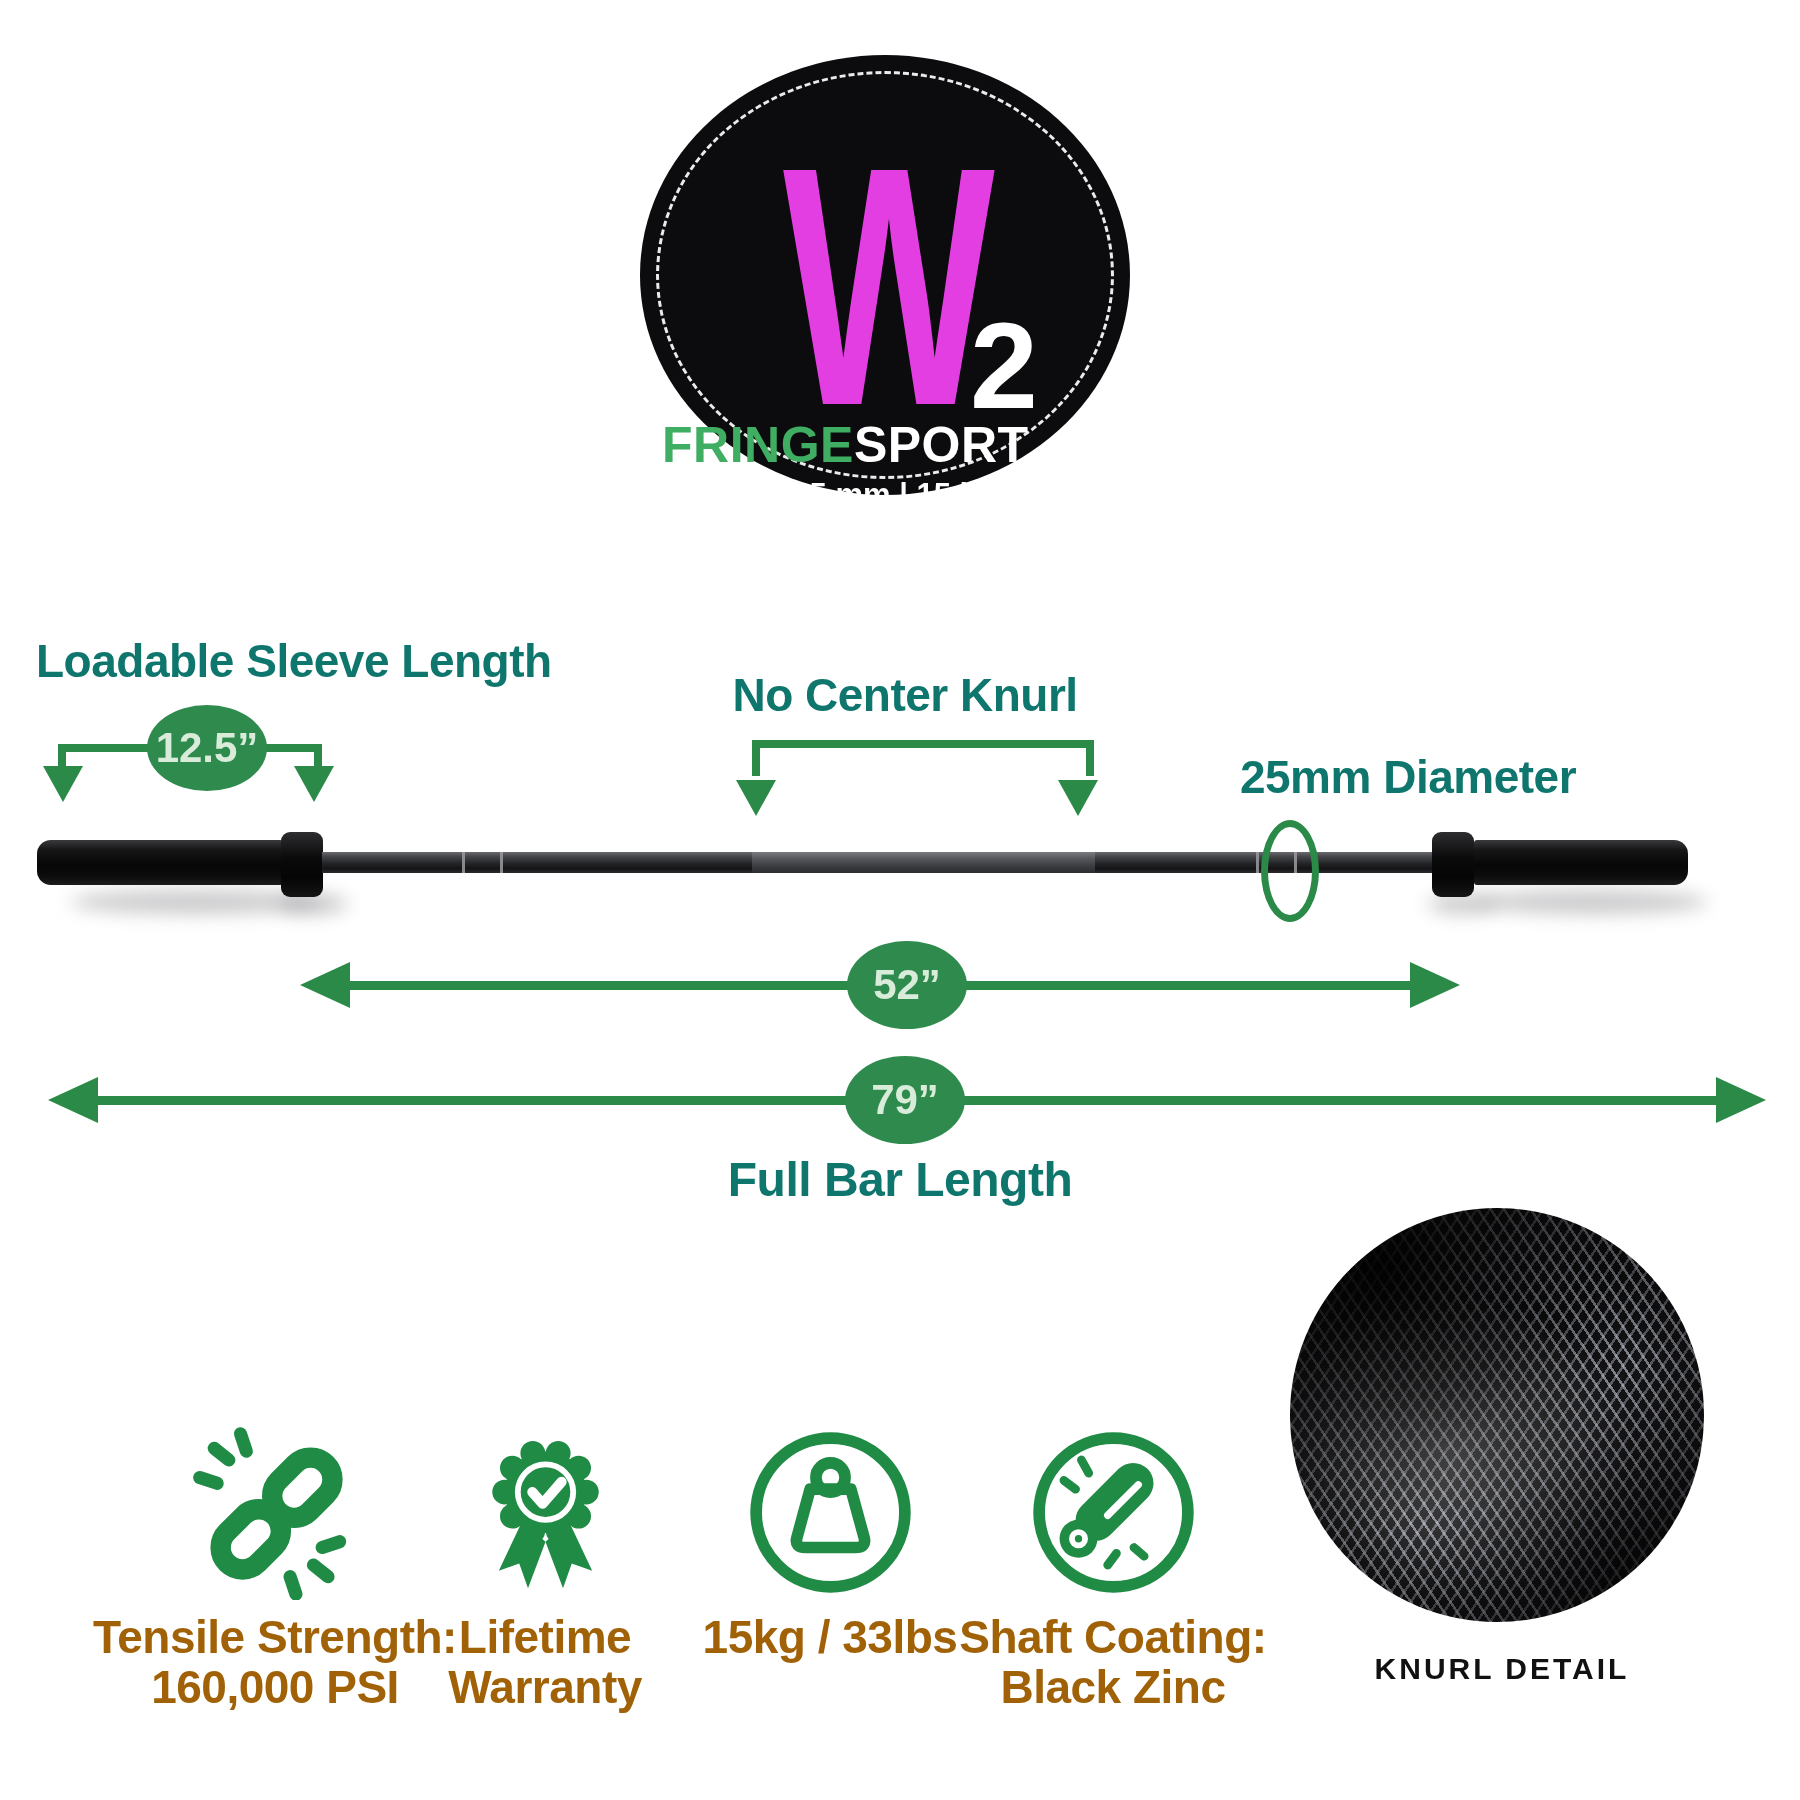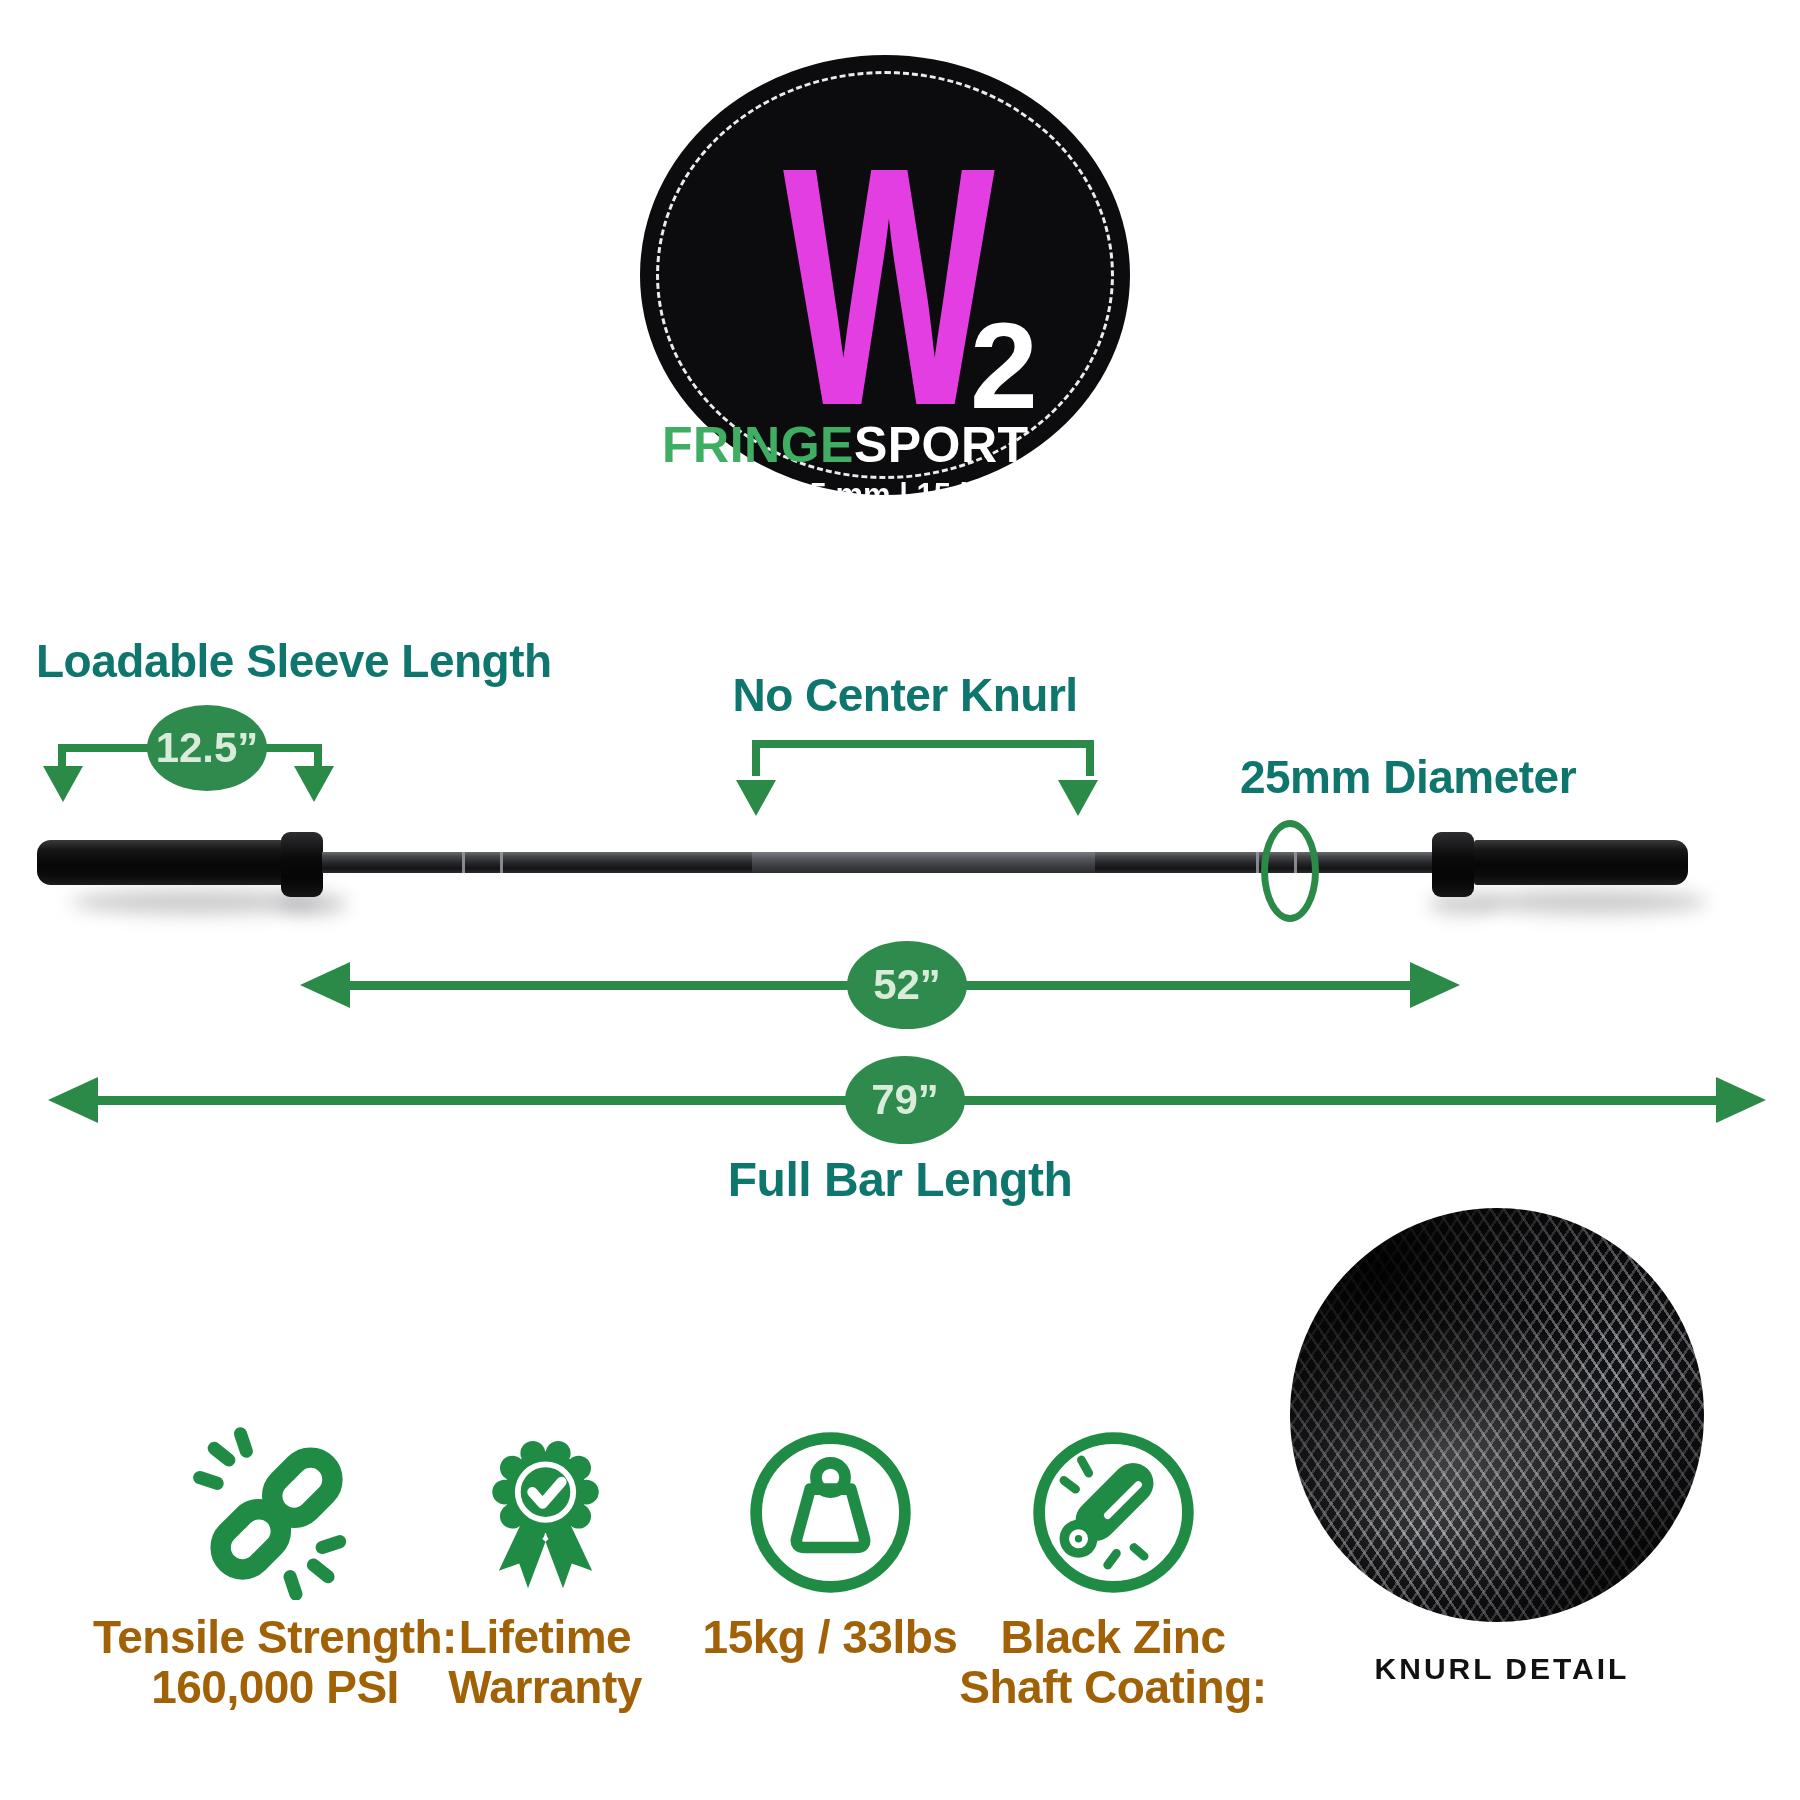--- a/index.html
+++ b/index.html
@@ -200,21 +200,21 @@
         <line x1="62" y1="88" x2="56" y2="96"></line>
         <line x1="74" y1="84" x2="81" y2="90"></line>
       </g>
       <rect x="47" y="20" width="28" height="64" rx="14" fill="#1F8B45" transform="rotate(45 60 52)"></rect>
       <line x1="56" y1="62" x2="77" y2="41" stroke="#ffffff" stroke-width="5" stroke-linecap="round"></line>
       <circle cx="36" cy="78" r="13" fill="#1F8B45"></circle>
       <circle cx="36" cy="78" r="6.5" fill="#ffffff"></circle>
       <circle cx="36" cy="78" r="2.5" fill="#1F8B45"></circle>
     </svg>
     <div class="feat-text">
+      <div>Shaft Coating:</div>
       <div>Black Zinc</div>
-      <div>Shaft Coating:</div>
     </div>
   </div>
 
   <div class="abs knurl-photo"></div>
   <div class="abs knurl-label">KNURL DETAIL</div>
 
 </div>
 
 </body></html>

